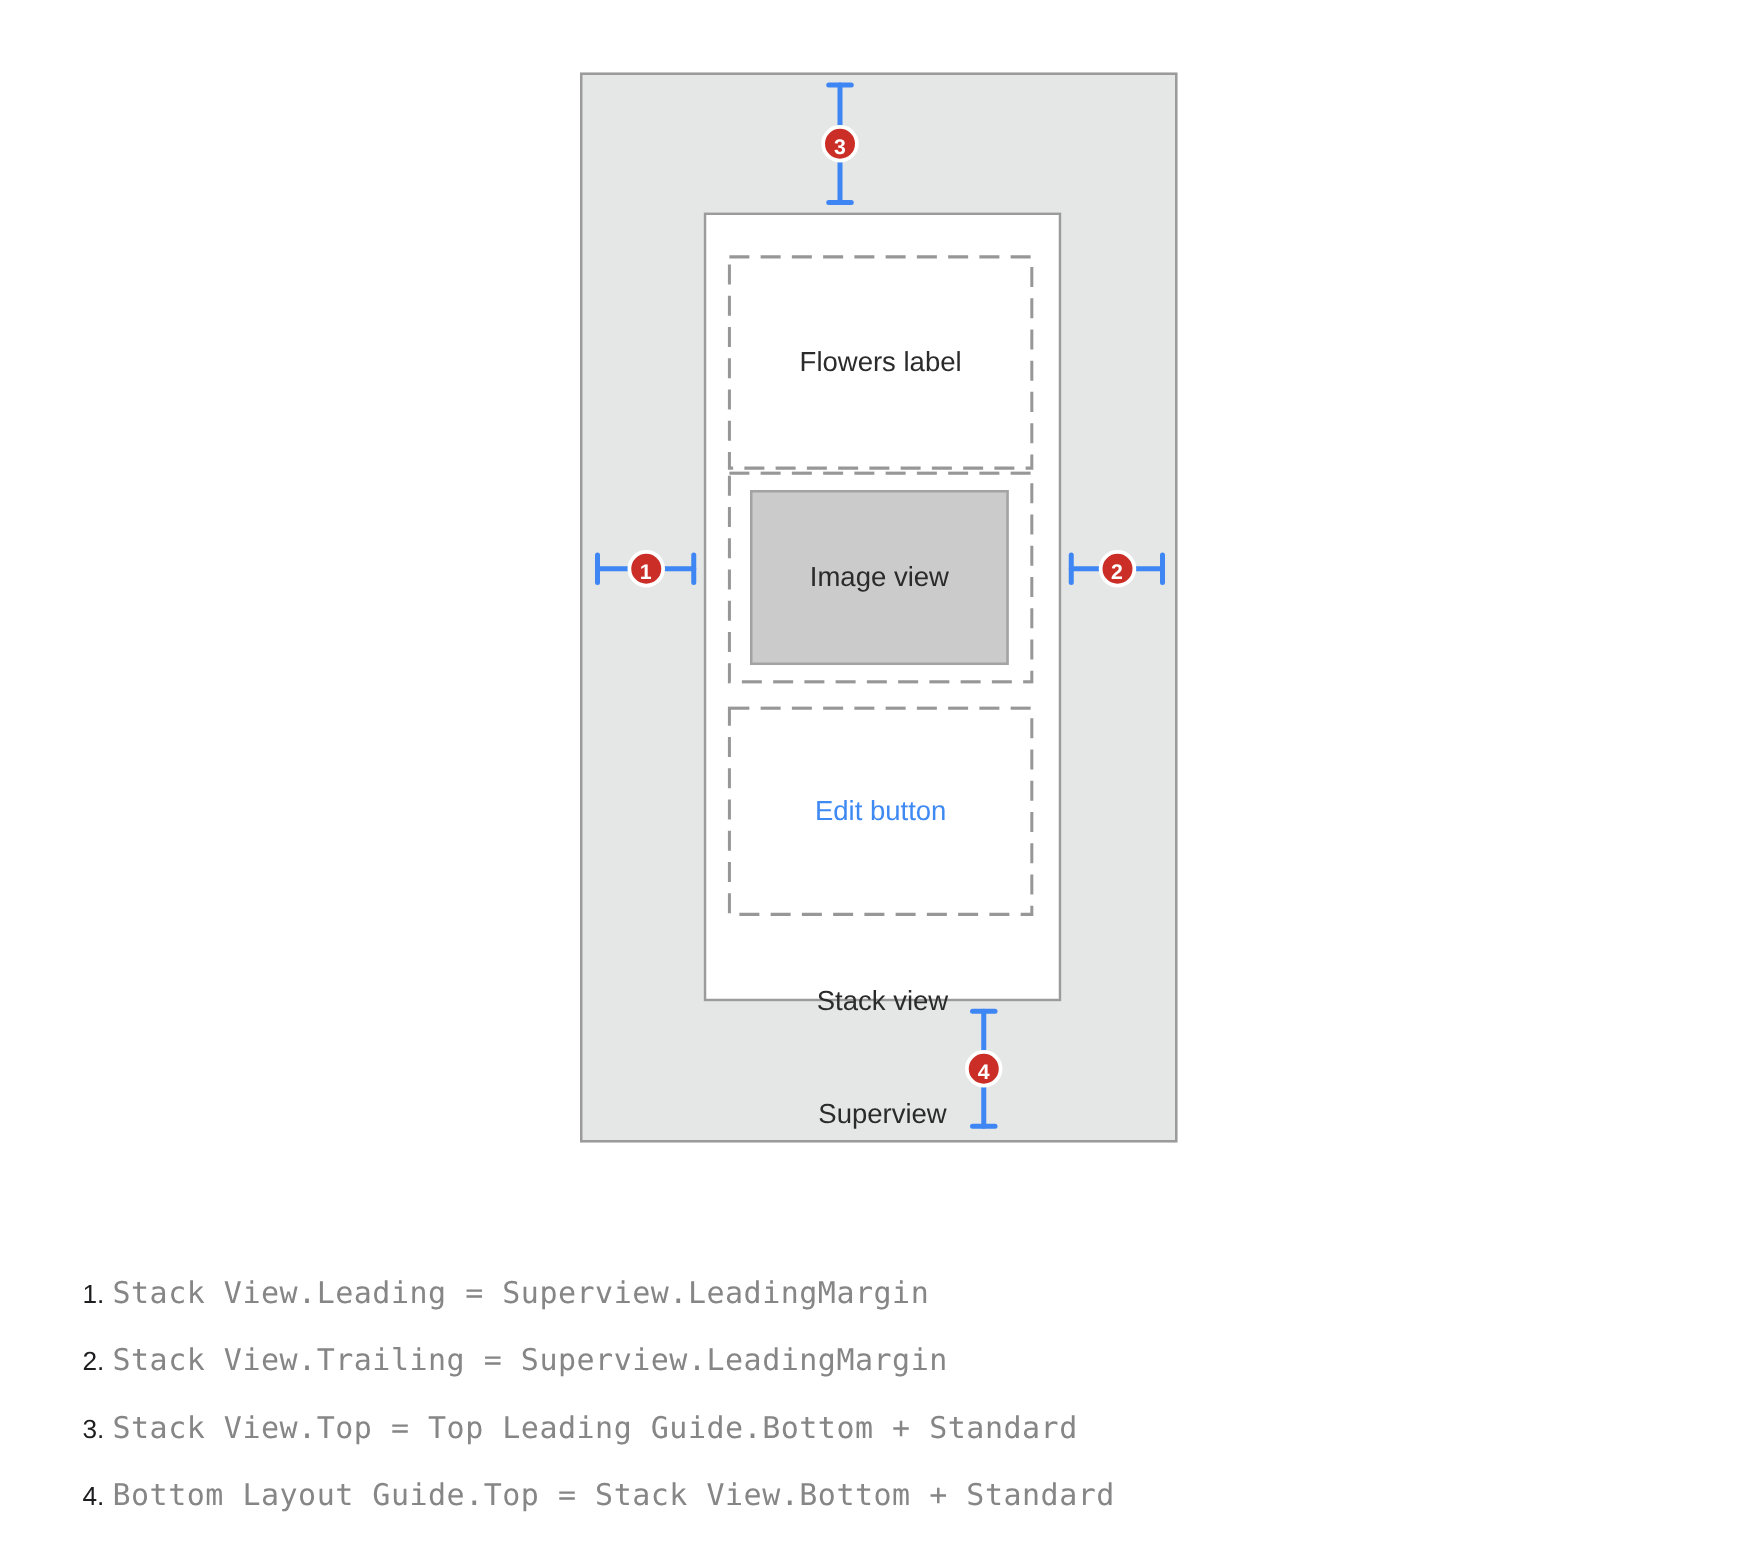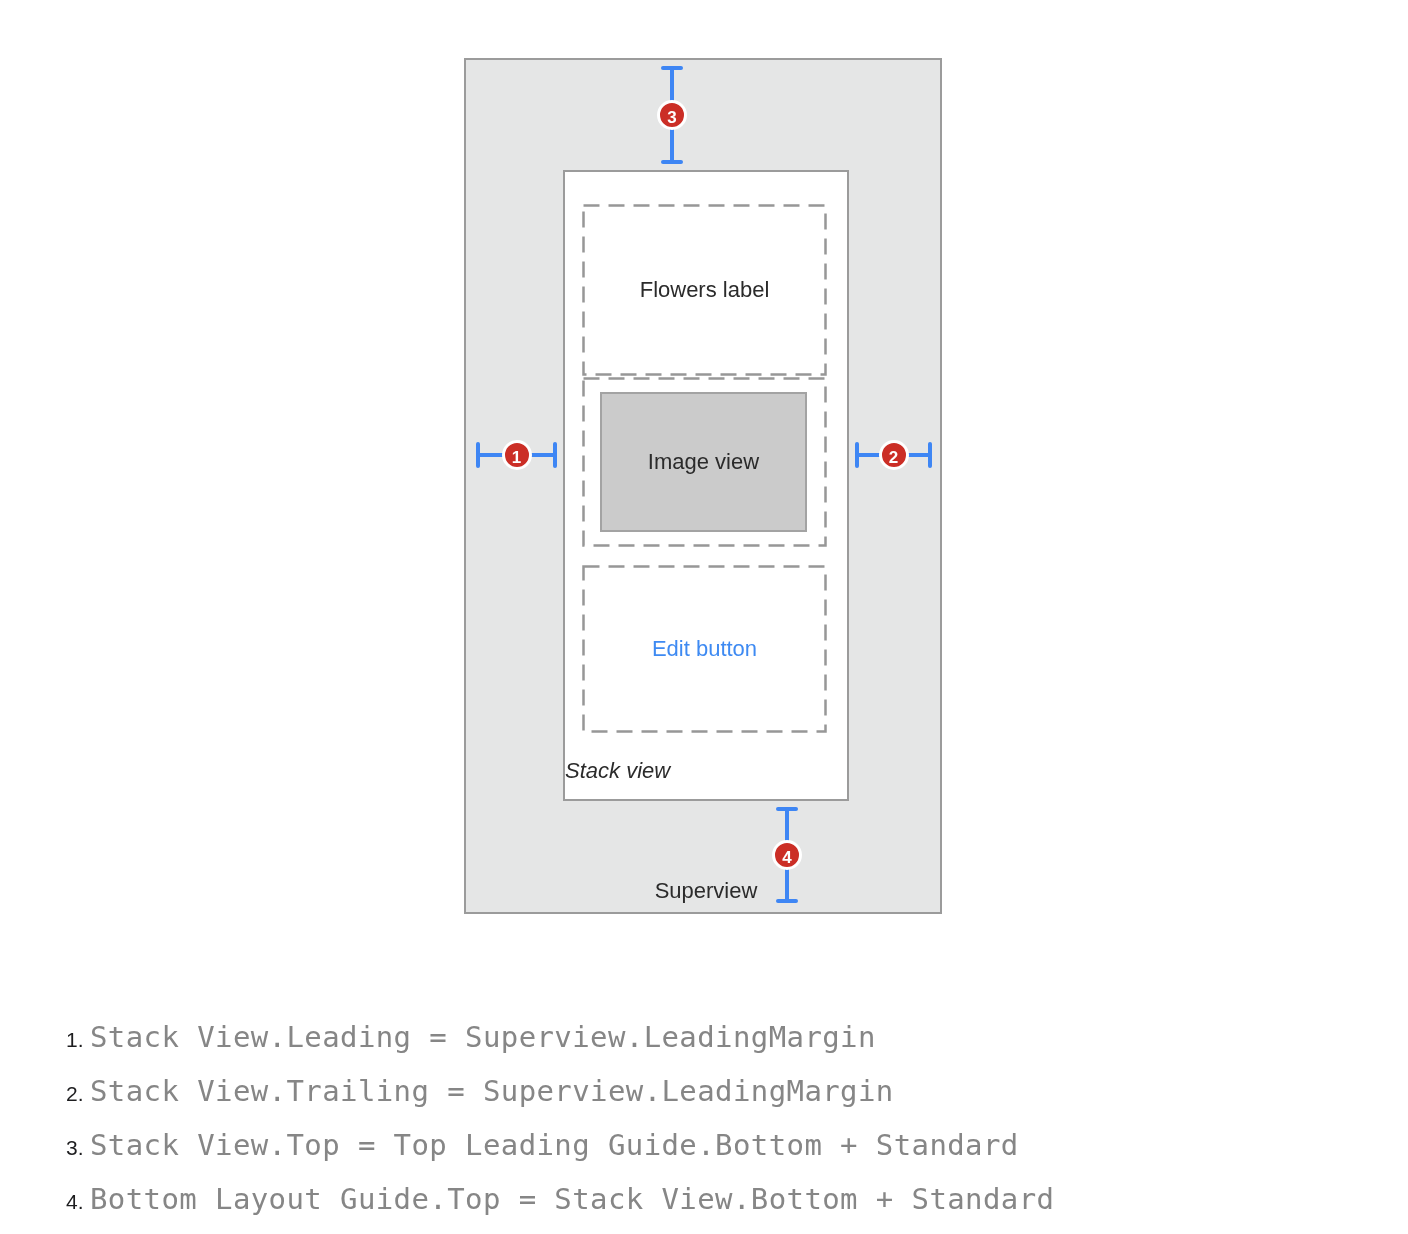--- a/index.html
+++ b/index.html
@@ -30,22 +30,22 @@
     position:absolute;left:240px;top:818px;transform:translateX(-50%);
     font-size:22px;color:var(--label-dark);white-space:nowrap;text-align:center;
   }
 
   
   .stackview{
     position:absolute;left:97px;top:110px;width:286px;height:631px;
     background:#fff;border:2px solid var(--border-gray);
   }
   .stackview-label{
-    position:absolute;left:0;right:0;top:586px;text-align:left;
-    font-size:22px;color:var(--label-dark);font-style:italic;
+    position:absolute;left:0;right:0;top:616px;text-align:center;
+    font-size:22px;color:var(--label-dark);
   }
 
   
   .dashed-box{position:absolute;left:17px;width:245px;}
   .dashed-box svg{position:absolute;left:0;top:0;display:block;}
   .dashed-box .cell-label{
     position:absolute;left:0;right:0;top:50%;transform:translateY(-50%);
     text-align:center;font-size:22px;color:var(--label-dark);
   }
   .box-flowers{top:32px;height:172px;}
@@ -83,21 +83,21 @@
 
   
   .constraint-list{position:absolute;left:66px;top:1020px;}
   .constraint-row{display:flex;align-items:baseline;height:26px;margin-bottom:28px;white-space:nowrap;}
   .constraint-num{
     font-size:21px;color:#1d1d1f;min-width:24px;
     font-family:"Liberation Sans",sans-serif;
   }
   .constraint-text{
     font-family:"DejaVu Sans Mono","Liberation Mono",monospace;
-    font-size:29px;letter-spacing:0.4px;color:var(--mono-gray);
+    font-size:24px;letter-spacing:0.4px;color:var(--mono-gray);
   }
 </style>
 </head>
 <body>
 
 <div class="superview">
 
   <div class="measure measure-3">
     <div class="cap-h top"></div>
     <div class="line-v"></div>

